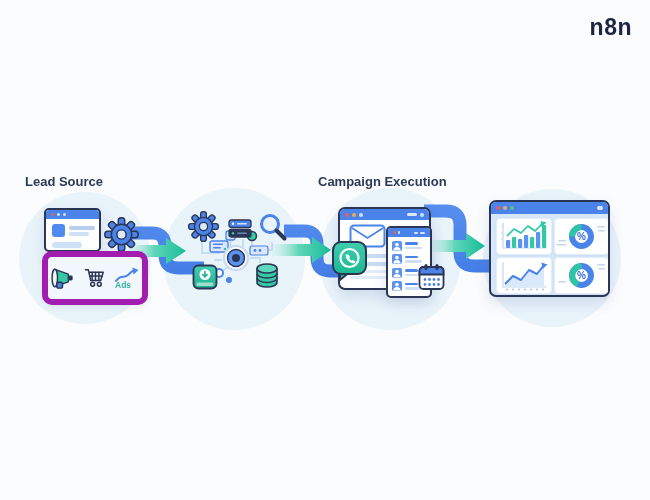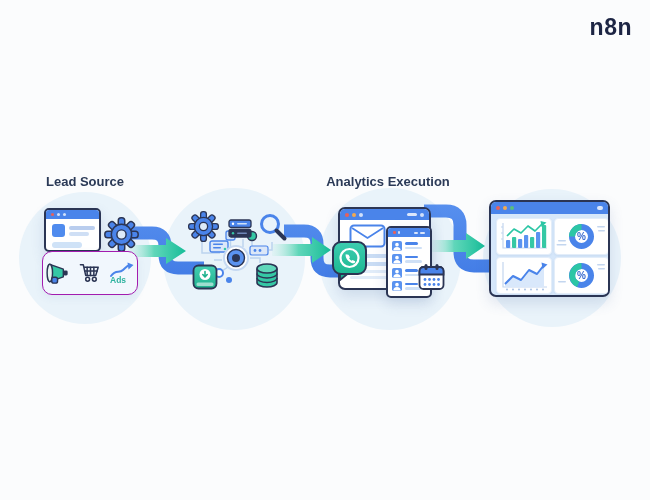--- a/index.html
+++ b/index.html
@@ -1,20 +1,20 @@
 <!DOCTYPE html>
 <html><head>
 <meta charset="utf-8">
 <style>
   html,body{margin:0;padding:0;background:#fbfcfd;}
   .canvas{position:relative;width:650px;height:500px;background:#fbfcfd;overflow:hidden;
           font-family:"Liberation Sans",sans-serif;}
   .abs{position:absolute;}
   .bgcircle{position:absolute;border-radius:50%;background:#e9f3fa;}
-  .stage-label{position:absolute;top:174px;font-size:13px;font-weight:600;color:#2b3a57;text-align:center;}
+  .stage-label{position:absolute;top:174px;font-size:13px;font-weight:600;color:#2b3a57;}
   .logo{position:absolute;top:14px;right:18px;font-size:23px;font-weight:700;color:#1d2544;letter-spacing:.5px;text-align:right;}
   .window{position:absolute;background:#fff;border:2px solid #2b3554;border-radius:7px;
           box-shadow:0 6px 14px rgba(61,96,158,.16);overflow:hidden;box-sizing:border-box;}
   .titlebar{display:flex;align-items:center;gap:3px;padding:0 5px;background:#4a84ea;}
   .tdot{width:4px;height:4px;border-radius:50%;flex:0 0 auto;}
   .red{background:#e8615a;} .orange{background:#f2a950;} .green{background:#58c07d;} .lite{background:rgba(255,255,255,.75);}
   .spacer{flex:1;}
   .hpill{height:3.5px;border-radius:2px;background:rgba(255,255,255,.8);}
   .line{position:absolute;border-radius:2px;}
   .panel2x2{position:absolute;background:#fff;border:1px solid #e3edf9;border-radius:4px;box-shadow:0 1px 2px rgba(61,96,158,.08);}
@@ -29,21 +29,21 @@
 <div class="canvas">
 
   <div class="bgcircle" style="left:19px;top:192px;width:132px;height:132px;"></div>
   <div class="bgcircle" style="left:163px;top:188px;width:142px;height:142px;"></div>
   <div class="bgcircle" style="left:319px;top:188px;width:142px;height:142px;"></div>
   <div class="bgcircle" style="left:483px;top:189px;width:138px;height:138px;"></div>
 
   <div class="logo">n8n</div>
 
   <div class="stage-label" style="left:25px;width:120px;">Lead Source</div>
-  <div class="stage-label" style="left:318px;width:140px;">Analytics Execution</div>
+  <div class="stage-label" style="left:318px;width:140px;">Campaign Execution</div>
 
   <svg class="abs" style="left:0;top:0;" width="650" height="500" viewBox="0 0 650 500">
     <defs>
       <linearGradient id="teal1" gradientUnits="userSpaceOnUse" x1="128" y1="0" x2="186" y2="0">
         <stop offset="0" stop-color="#bfeee2" stop-opacity=".2"></stop>
           <stop offset=".45" stop-color="#5fd6b9"></stop>
           <stop offset="1" stop-color="#17bd98"></stop>
       </linearGradient>
       <linearGradient id="teal2" gradientUnits="userSpaceOnUse" x1="272" y1="0" x2="331" y2="0">
         <stop offset="0" stop-color="#bfeee2" stop-opacity=".2"></stop>
@@ -87,21 +87,21 @@
     <g fill="#4a84ea" stroke="#2b3554" stroke-width="1.6">
       <rect x="16.5" y="2" width="7" height="36" rx="3"></rect>
       <rect x="16.5" y="2" width="7" height="36" rx="3" transform="rotate(45 20 20)"></rect>
       <rect x="16.5" y="2" width="7" height="36" rx="3" transform="rotate(90 20 20)"></rect>
       <rect x="16.5" y="2" width="7" height="36" rx="3" transform="rotate(135 20 20)"></rect>
     </g>
     <circle cx="20" cy="20" r="11" fill="#4a84ea" stroke="#2b3554" stroke-width="1.6"></circle>
     <circle cx="20" cy="20" r="5" fill="#dceaf8" stroke="#2b3554" stroke-width="1.6"></circle>
   </svg>
 
-  <div class="abs" style="left:42px;top:251px;width:94px;height:42px;background:#f1f7fd;border:1px solid #a21caf;border-radius:10px;display:flex;align-items:center;justify-content:center;gap:7px;box-shadow:0 3px 8px rgba(61,96,158,.08);">
+  <div class="abs" style="left:42px;top:251px;width:94px;height:42px;background:#f1f7fd;border:6px solid #a21caf;border-radius:10px;display:flex;align-items:center;justify-content:center;gap:7px;box-shadow:0 3px 8px rgba(61,96,158,.08);">
     <svg width="27" height="24" viewBox="0 0 28 24">
       <path d="M5,3 L5,21 L19,16 L19,8 Z" fill="#35c8a5" stroke="#2b3554" stroke-width="1.5" stroke-linejoin="round"></path>
       <rect x="19" y="9.5" width="4.5" height="5" rx="1.5" fill="#2b3554"></rect>
       <ellipse cx="5" cy="12" rx="2.8" ry="9" fill="#e9f6f2" stroke="#2b3554" stroke-width="1.5"></ellipse>
       <rect x="7" y="16.5" width="6" height="6" rx="2" fill="#4a84ea" stroke="#2b3554" stroke-width="1.5"></rect>
     </svg>
     <svg width="23" height="22" viewBox="0 0 24 22">
       <g fill="none" stroke="#2b3554" stroke-width="1.6" stroke-linecap="round" stroke-linejoin="round">
         <path d="M1.5,2.5 H4.5 L7,13.5 H17.5 L20,5 H5"></path>
         <path d="M8.5,5 V13 M12,5 V13.5 M15.5,5 V13 M6,9 H19"></path>

